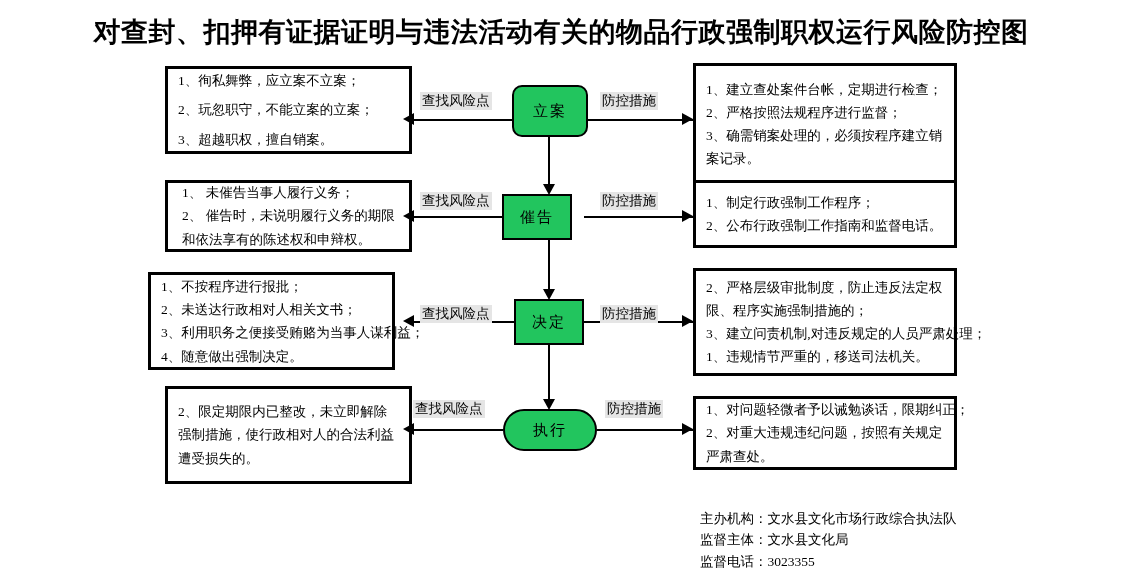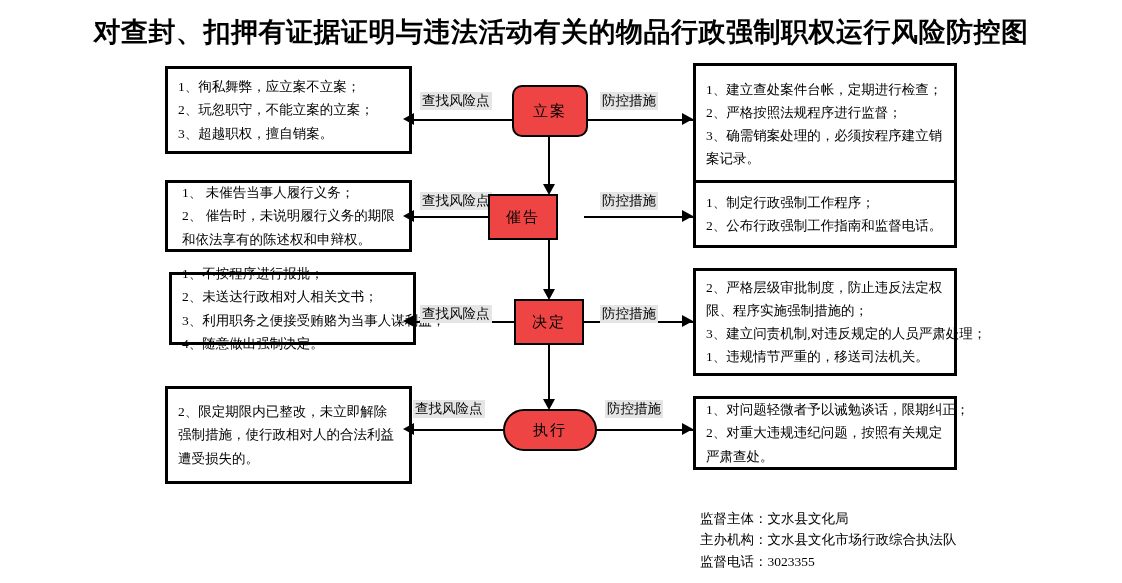--- a/index.html
+++ b/index.html
@@ -52,21 +52,21 @@
   .sbox .line.wrapme {
     white-space: normal;
   }
   .sbox.pad-left .line { padding-left: 14px; }
 
   
   .node {
     position: absolute;
     box-sizing: border-box;
     border: 2px solid #000;
-    background: #ef4444;
+    background: #22c55e;
     display: flex;
     align-items: center;
     justify-content: center;
     font-size: 15px;
     letter-spacing: 2px;
     z-index: 3;
   }
   .node.rounded { border-radius: 10px; }
   .node.pill { border-radius: 26px / 26px; }
   .node.sharp { border-radius: 0; }
@@ -130,21 +130,21 @@
     white-space: nowrap;
   }
 </style>
 </head>
 <body>
 
 <div id="canvas">
 
   <div class="title">对查封、扣押有证据证明与违法活动有关的物品行政强制职权运行风险防控图</div>
 
-  <div class="sbox" style="left:165px; top:66px; width:247px; height:88px;">
+  <div class="sbox" style="left:165px; top:66px; width:247px; height:88px;gap:6px;">
     <div class="line">1、徇私舞弊，应立案不立案；</div>
     <div class="line">2、玩忽职守，不能立案的立案；</div>
     <div class="line">3、超越职权，擅自销案。</div>
   </div>
 
   <div class="sbox" style="left:693px; top:63px; width:264px; height:122px;">
     <div class="line">1、建立查处案件台帐，定期进行检查；</div>
     <div class="line">2、严格按照法规程序进行监督；</div>
     <div class="line wrapme">3、确需销案处理的，必须按程序建立销案记录。</div>
   </div>
@@ -162,31 +162,31 @@
   <div class="sbox pad-left" style="left:165px; top:180px; width:247px; height:72px;">
     <div class="line">1、 未催告当事人履行义务；</div>
     <div class="line wrapme">2、 催告时，未说明履行义务的期限和依法享有的陈述权和申辩权。</div>
   </div>
 
   <div class="sbox" style="left:693px; top:180px; width:264px; height:68px;">
     <div class="line">1、制定行政强制工作程序；</div>
     <div class="line">2、公布行政强制工作指南和监督电话。</div>
   </div>
 
-  <div class="node sharp" style="left:488px; top:194px; width:70px; height:46px;">催告</div>
+  <div class="node sharp" style="left:502px; top:194px; width:70px; height:46px;">催告</div>
 
   <div class="hline" style="left:412px; top:216px; width:102px;"></div>
   <div class="arrow-left" style="left:403px; top:210px;"></div>
   <div class="hline" style="left:584px; top:216px; width:109px;"></div>
   <div class="arrow-right" style="left:682px; top:210px;"></div>
 
   <div class="elabel" style="left:420px; top:192px;">查找风险点</div>
   <div class="elabel" style="left:600px; top:192px;">防控措施</div>
 
-  <div class="sbox" style="left:169px; top:272px; width:247px; height:73px;">
+  <div class="sbox" style="left:148px; top:272px; width:247px; height:98px;justify-content:space-between;">
     <div class="line">1、不按程序进行报批；</div>
     <div class="line">2、未送达行政相对人相关文书；</div>
     <div class="line">3、利用职务之便接受贿赂为当事人谋利益；</div>
     <div class="line">4、随意做出强制决定。</div>
   </div>
 
   <div class="sbox" style="left:693px; top:268px; width:264px; height:108px;">
     <div class="line wrapme">2、严格层级审批制度，防止违反法定权限、程序实施强制措施的；</div>
     <div class="line">3、建立问责机制,对违反规定的人员严肃处理；</div>
     <div class="line">1、违规情节严重的，移送司法机关。</div>
@@ -224,18 +224,18 @@
   <div class="vline" style="left:548px; top:137px; height:49px;"></div>
   <div class="arrow-down" style="left:543px; top:184px;"></div>
 
   <div class="vline" style="left:548px; top:240px; height:51px;"></div>
   <div class="arrow-down" style="left:543px; top:289px;"></div>
 
   <div class="vline" style="left:548px; top:345px; height:56px;"></div>
   <div class="arrow-down" style="left:543px; top:399px;"></div>
 
   <div class="footer">
+    <div>主办机构：文水县文化市场行政综合执法队</div>
     <div>监督主体：文水县文化局</div>
-    <div>主办机构：文水县文化市场行政综合执法队</div>
     <div>监督电话：3023355</div>
   </div>
 
 </div>
 
 </body></html>

